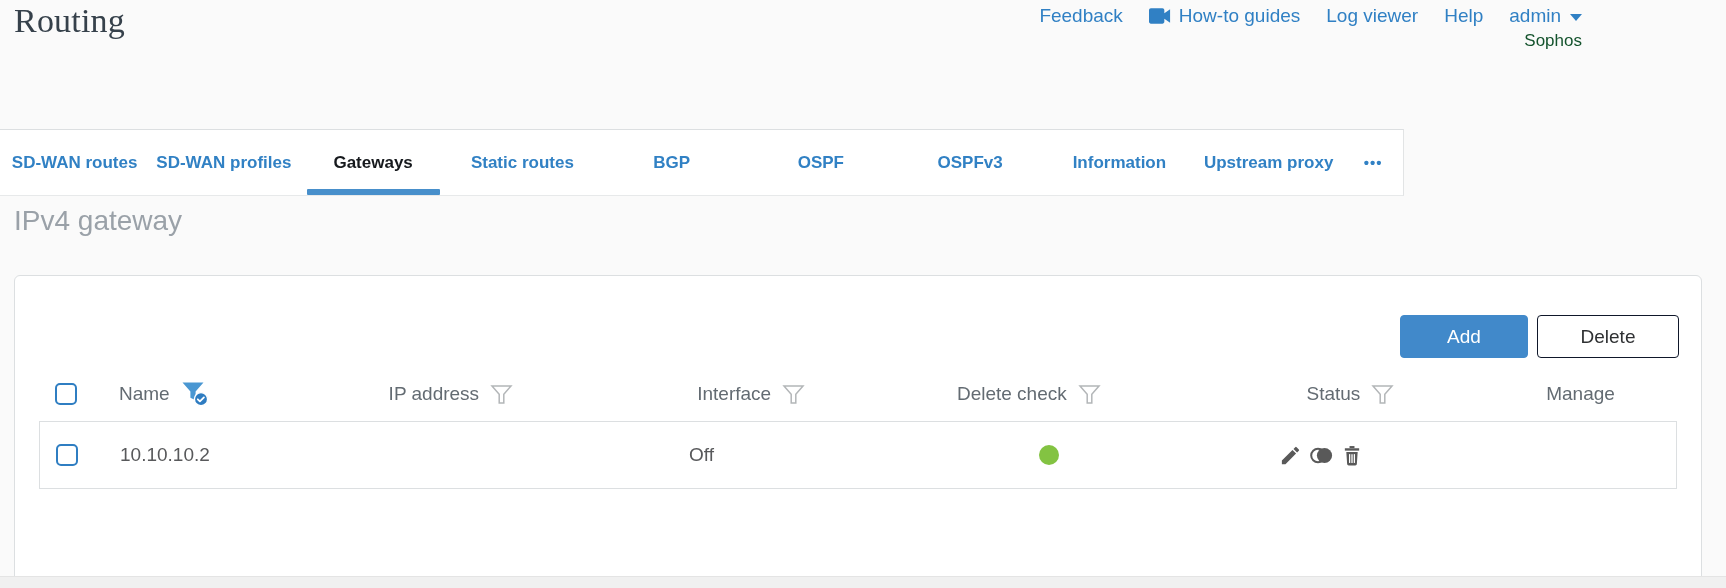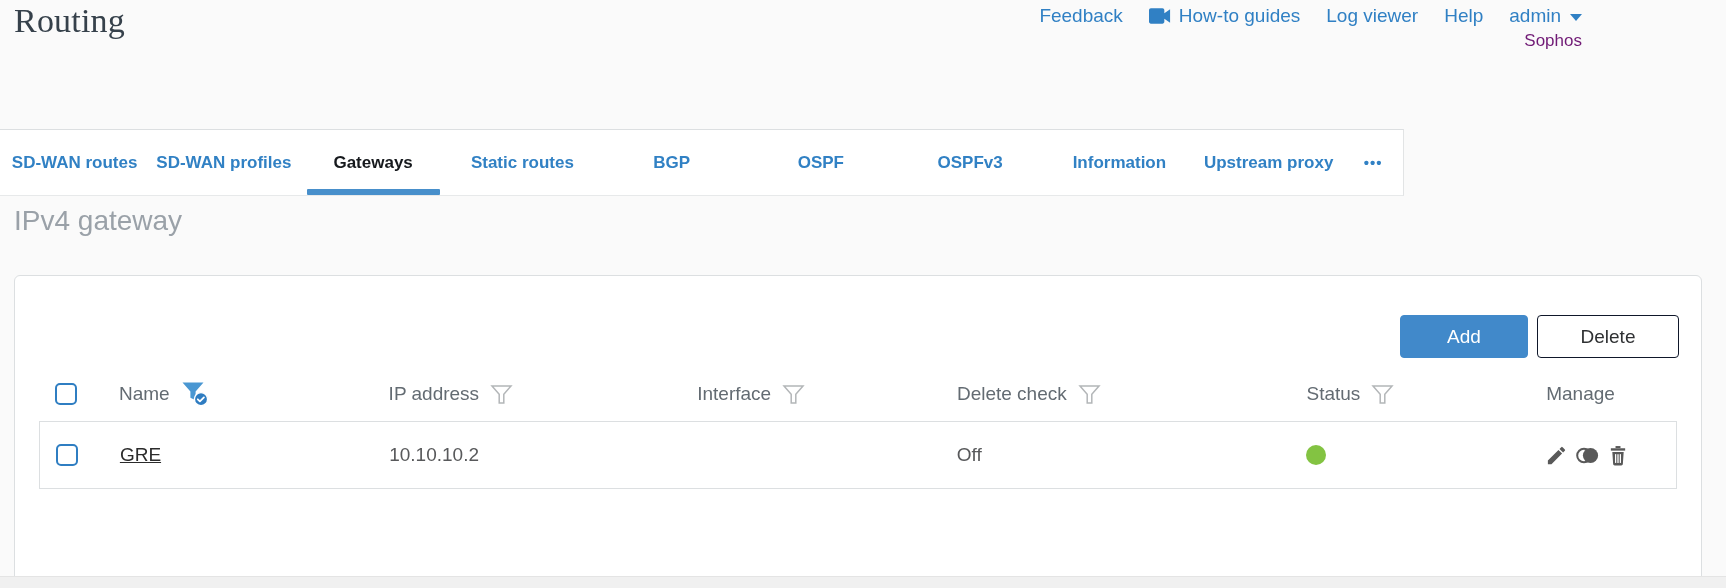--- a/index.html
+++ b/index.html
@@ -21,21 +21,21 @@
     display:flex; align-items:center; gap:26px;
     font-size:19px; color:#3080c4;
   }
   .top-nav .nav-item { display:flex; align-items:center; gap:7px; cursor:pointer; white-space:nowrap; }
   .caret {
     width:0; height:0; border-left:6px solid transparent; border-right:6px solid transparent;
     border-top:7px solid #3080c4; margin-left:2px; margin-top:2px;
   }
   .brand {
     position:absolute; top:31px; right:144px;
-    font-size:17px; color:#701a75;
+    font-size:17px; color:#14532d;
   }
   
   .tab-strip {
     position:absolute; left:0; top:129px; width:1404px; height:67px;
     background:#fff;
     border-top:1px solid #dcdfe1;
     border-bottom:1px solid #e7e9ea;
     border-right:1px solid #e2e4e5;
     display:flex; align-items:stretch;
   }
@@ -203,23 +203,20 @@
     </div>
     <div class="cell col-manage">
       <span class="th-label">Manage</span>
     </div>
   </div>
 
   <div class="tbody-row">
     <div class="cell col-check">
       <div class="checkbox"></div>
     </div>
-    <div class="cell col-name">
-      <span class="name-link">GRE</span>
-    </div>
     <div class="cell col-ip">
       <span class="row-text">10.10.10.2</span>
     </div>
     <div class="cell col-if">
       <span class="row-text"></span>
     </div>
     <div class="cell col-health">
       <span class="row-text">Off</span>
     </div>
     <div class="cell col-status">

